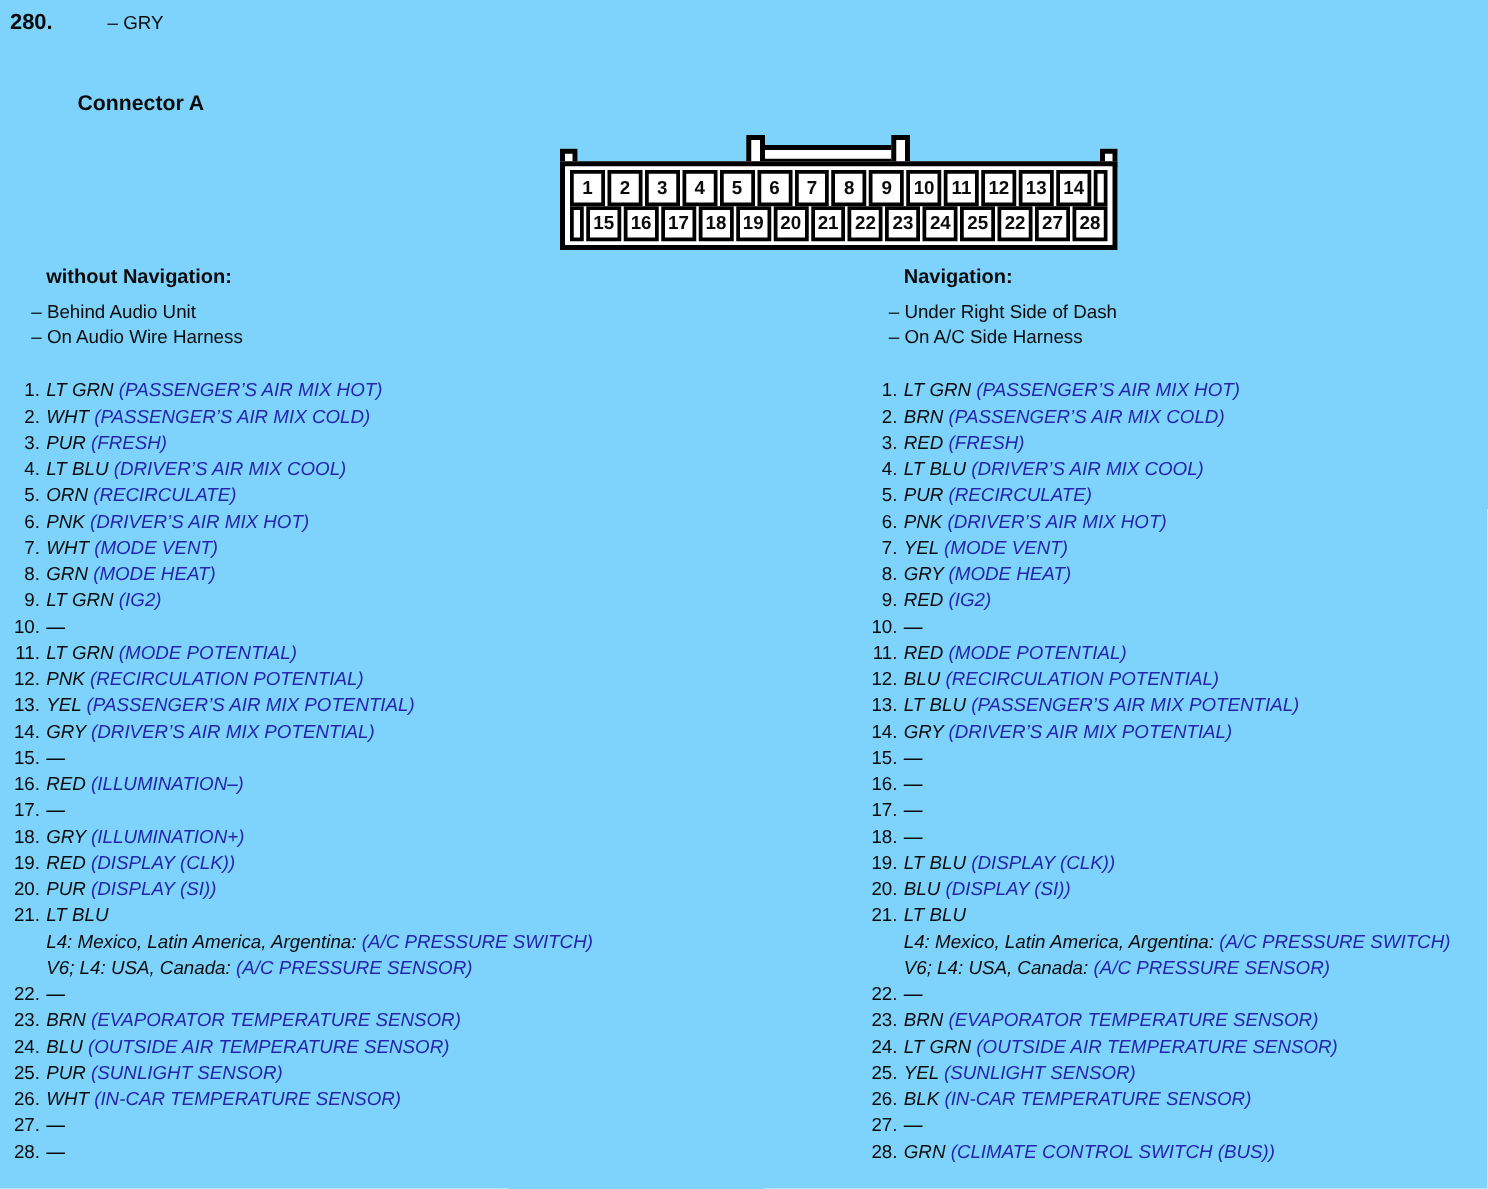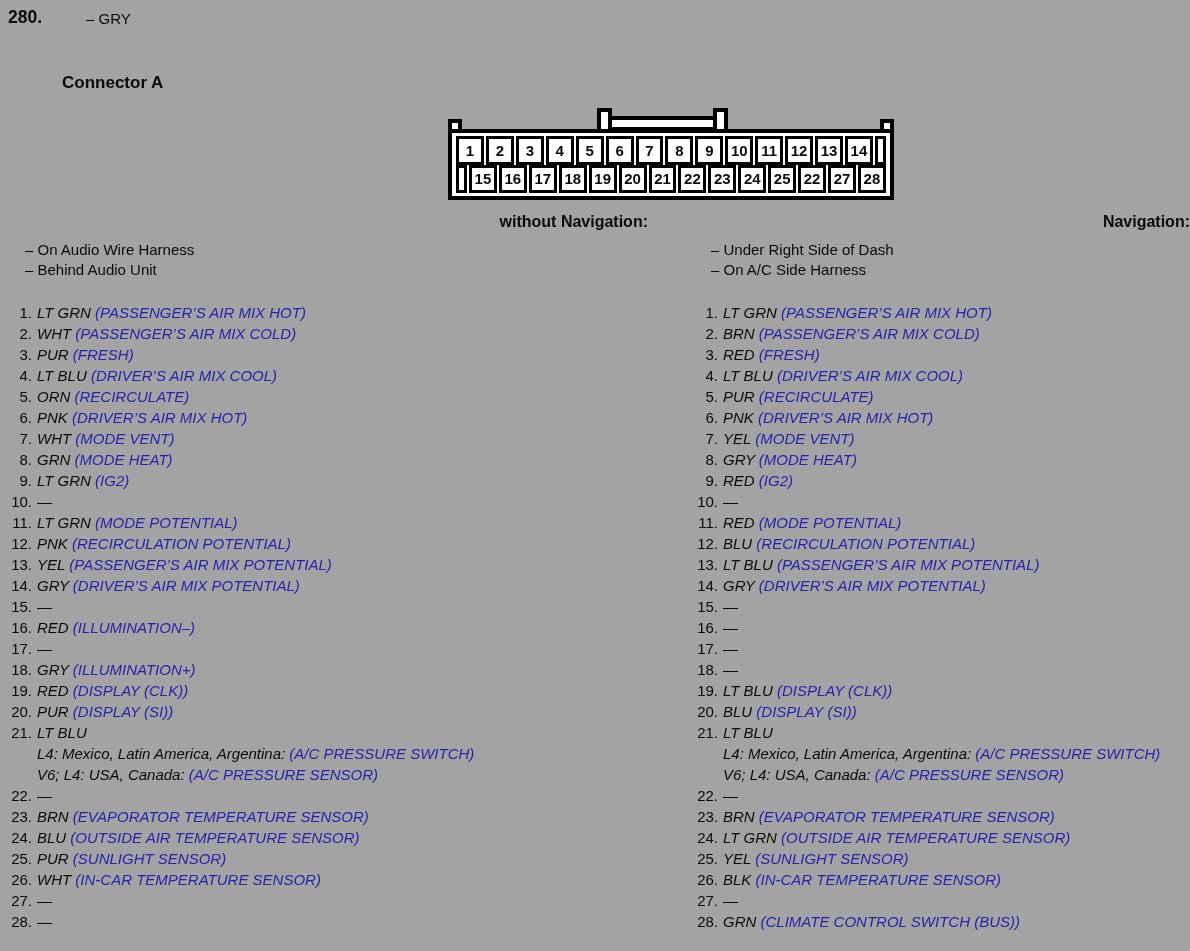--- a/index.html
+++ b/index.html
@@ -1,17 +1,17 @@
 <!DOCTYPE html>
 <html style="--accent-blue: #2424ad;"><head>
 <meta charset="utf-8">
 <style>
   html,body { margin:0; padding:0; background:#ffffff; }
   body { font-family:"Liberation Sans","DejaVu Sans",sans-serif; color:#0b0b0b; }
-  .page { position:relative; width:1190px; height:951px; background:#a3a3a3; overflow:hidden; }
+  .page { position:relative; width:1190px; height:951px; background:#7dd3fc; overflow:hidden; }
 
   
   .title-row { position:absolute; left:8px; top:6px; display:flex; }
   .item-num { width:54px; font-size:17.5px; font-weight:bold; line-height:22px; }
   .title-stack { display:flex; flex-direction:column; }
   .page-title { font-size:17.5px; font-weight:bold; line-height:22px; white-space:nowrap; }
   .color-note { font-size:15px; line-height:20px; margin-top:3px;margin-left:24px; }
   .connector-label { position:absolute; left:62px; top:73px; font-size:17px; font-weight:bold; }
 
   
@@ -32,21 +32,21 @@
   .pin-cells { display:flex; gap:2px; height:29px; }
   .pin-cell { flex:1; border:3px solid #000; background:#fff; box-sizing:border-box;
               display:flex; align-items:center; justify-content:center;
               font-size:15px; font-weight:bold; }
   .spacer-cell { flex:0 0 11px; border:3px solid #000; background:#fff; box-sizing:border-box; }
 
   
   .col { position:absolute; top:212px; }
   .col-0 { left:8px;   width:640px; }
   .col-1 { left:694px; width:496px; }
-  .col-heading { font-size:16px; font-weight:bold; line-height:20px; margin-left:29px; white-space:nowrap;text-align:right; }
+  .col-heading { font-size:16px; font-weight:bold; line-height:20px; margin-left:29px; white-space:nowrap; }
   .col-notes { margin-top:8px; margin-left:17px; }
   .col-note { font-size:15px; line-height:20px; white-space:nowrap; }
   .pins { margin-top:22px; font-size:15px; line-height:21px; }
   .pin-row { display:flex; }
   .pin-num { flex:0 0 24px; width:24px; text-align:right; white-space:nowrap; }
   .pin-body { margin-left:5px;font-style:italic; }
   .pin-line1, .pin-subline { white-space:nowrap; }
   .fn-blue { color:var(--accent-blue, #2424ad); }
 </style>
 </head>
@@ -103,22 +103,22 @@
           <div class="pin-cell">22</div>
           <div class="pin-cell">27</div>
           <div class="pin-cell">28</div>
         </div>
     </div>
   </div>
 
   <div class="col col-0">
     <div class="col-heading">without Navigation:</div>
     <div class="col-notes">
+      <div class="col-note">– Behind Audio Unit</div>
       <div class="col-note">– On Audio Wire Harness</div>
-      <div class="col-note">– Behind Audio Unit</div>
     </div>
     <div class="pins">
         <div class="pin-row">
           <span class="pin-num">1.</span>
           <div class="pin-body">
             <div class="pin-line1"><span class="pin-wire">LT GRN</span> <span class="fn-blue">(PASSENGER’S AIR MIX HOT)</span></div>
           </div>
         </div>
         <div class="pin-row">
           <span class="pin-num">2.</span>

